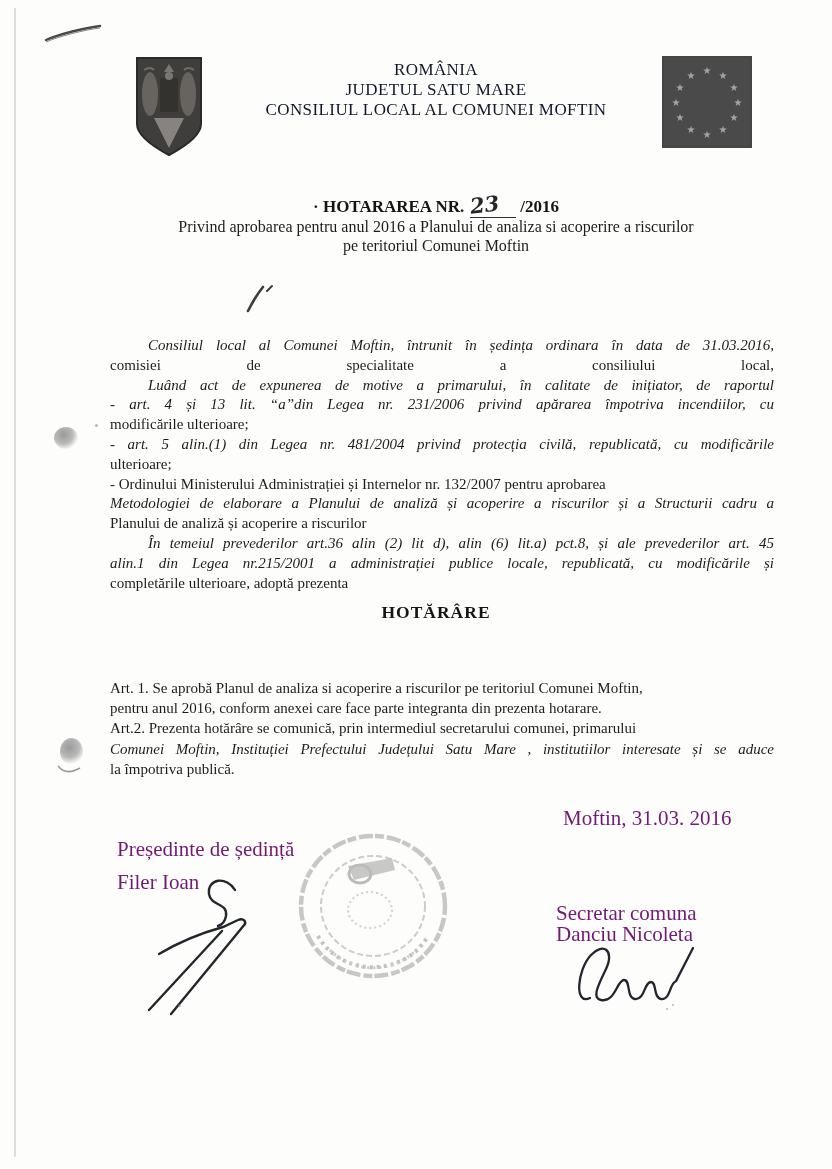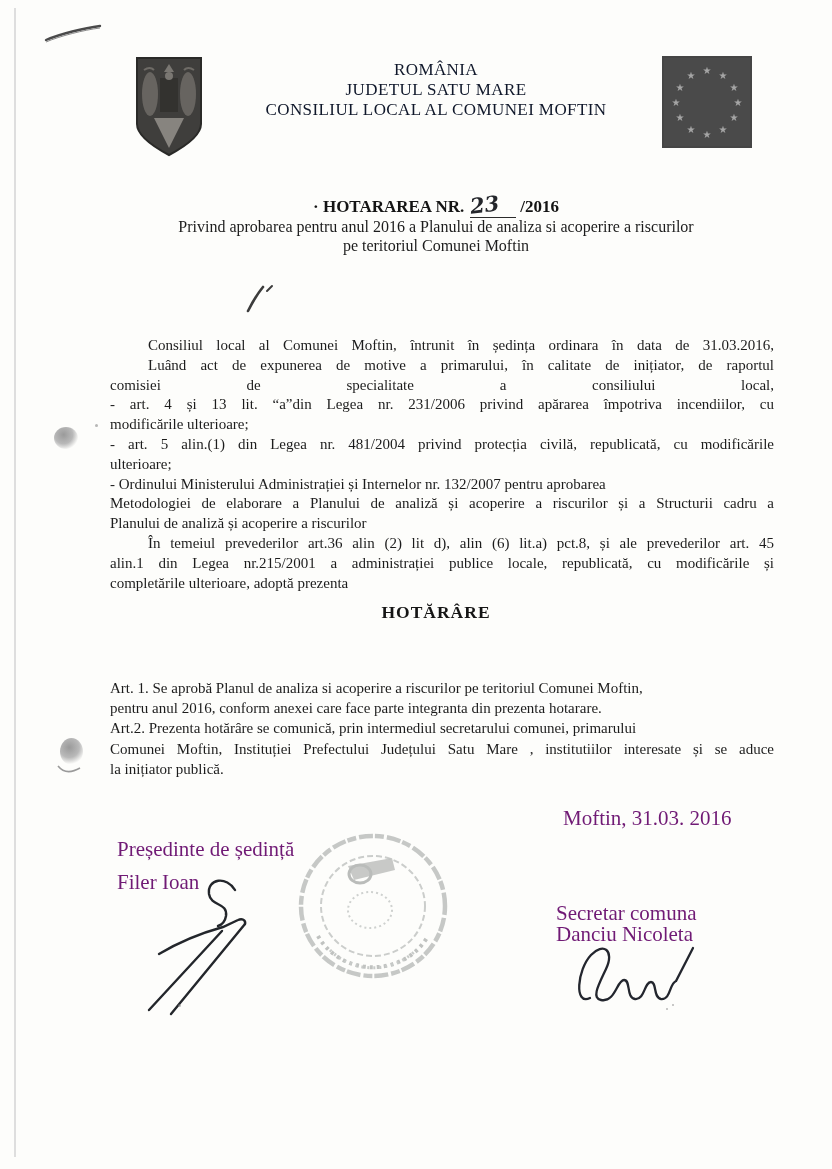--- a/index.html
+++ b/index.html
@@ -21,21 +21,21 @@
   .hand-slot{display:inline-block;width:46px;border-bottom:1.6px solid #2b2b2b;
     text-align:left;vertical-align:baseline;margin:0 4px 0 6px;}
   .hand-num{display:inline-block;font-style:italic;font-size:21px;line-height:14px;
     transform:rotate(-7deg);color:#24262b;font-family:"DejaVu Serif",serif;}
   .subtitle{font-size:16px;line-height:18.5px;margin-top:0;color:#1c1c1c;}
   
   .body-block{position:absolute;left:110px;top:336px;width:664px;font-size:15px;line-height:19.8px;}
   .articles-block{position:absolute;left:110px;top:678px;width:664px;font-size:15px;line-height:20.2px;}
   .tline{white-space:normal;}
   .tline.indent{text-indent:38px;}
-  .tline.j{text-align:justify;text-align-last:justify;}
+  .tline.j{text-align:justify;text-align-last:justify;font-style:italic;}
   .tline.fjust{text-align:justify;text-align-last:justify;}
   .main-heading{position:absolute;left:40px;right:0;top:602px;text-align:center;
     font-size:17.5px;font-weight:bold;letter-spacing:1px;color:#151515;}
   
   .abs{position:absolute;font-size:21px;color:#701a75;}
   .place-date{left:563px;top:806px;}
   .president-title{left:117px;top:837px;}
   .president-name{left:117px;top:870px;}
   .secretary-title{left:556px;top:901px;}
   .secretary-name{left:556px;top:922px;}
@@ -103,42 +103,42 @@
     <div class="subtitle">pe teritoriul Comunei Moftin</div>
   </div>
 
   <svg style="position:absolute;left:242px;top:283px;" width="36" height="32" viewBox="0 0 36 32">
     <path d="M6 28 C 10 20, 16 10, 21 4" stroke="#3c3c3c" stroke-width="2.6" fill="none" stroke-linecap="round"></path>
     <path d="M25 8 L30 3" stroke="#3c3c3c" stroke-width="2" fill="none" stroke-linecap="round"></path>
   </svg>
 
   <div class="body-block">
       <div class="tline indent j">Consiliul local al Comunei Moftin, întrunit în ședința ordinara în data de 31.03.2016,</div>
+      <div class="tline fjust">comisiei de specialitate a consiliului local,</div>
       <div class="tline indent j">Luând act de expunerea de motive a primarului, în calitate de inițiator,  de raportul</div>
-      <div class="tline fjust">comisiei de specialitate a consiliului local,</div>
       <div class="tline j">- art. 4 și 13 lit. “a”din Legea nr. 231/2006 privind apărarea împotriva incendiilor, cu</div>
       <div class="tline ">modificările ulterioare;</div>
       <div class="tline j">- art. 5 alin.(1) din Legea nr. 481/2004 privind protecția civilă, republicată, cu modificările</div>
       <div class="tline ">ulterioare;</div>
       <div class="tline ">- Ordinului Ministerului Administrației și Internelor nr. 132/2007 pentru aprobarea</div>
       <div class="tline j">Metodologiei de elaborare a Planului de analiză și acoperire a riscurilor și a Structurii cadru a</div>
       <div class="tline ">Planului de analiză și acoperire a riscurilor</div>
       <div class="tline indent j">În temeiul prevederilor art.36 alin (2) lit d), alin (6) lit.a) pct.8, și ale prevederilor art. 45</div>
       <div class="tline j">alin.1 din Legea nr.215/2001 a administrației publice locale, republicată, cu modificările și</div>
       <div class="tline ">completările ulterioare, adoptă prezenta</div>
     </div>
 
   <div class="main-heading">HOTĂRÂRE</div>
 
   <div class="articles-block">
       <div class="tline ">Art. 1. Se aprobă Planul de analiza si acoperire a riscurilor  pe teritoriul Comunei Moftin,</div>
       <div class="tline ">pentru anul 2016, conform anexei care face parte integranta din prezenta hotarare.</div>
       <div class="tline ">Art.2. Prezenta hotărâre se comunică, prin intermediul secretarului comunei, primarului</div>
       <div class="tline j">Comunei Moftin, Instituției Prefectului Județului Satu Mare , institutiilor interesate și se aduce</div>
-      <div class="tline ">la inițiator publică.</div>
+      <div class="tline ">la împotriva publică.</div>
     </div>
 
   <div class="abs place-date">Moftin, 31.03. 2016</div>
   <div class="abs president-title">Președinte de ședință</div>
   <div class="abs president-name">Filer Ioan</div>
   <div class="abs secretary-title">Secretar comuna</div>
   <div class="abs secretary-name">Danciu Nicoleta</div>
 
   <svg style="position:absolute;left:135px;top:872px;" width="200" height="150" viewBox="0 0 200 150">
     <g stroke="#23262b" stroke-width="2.4" fill="none" stroke-linecap="round">

